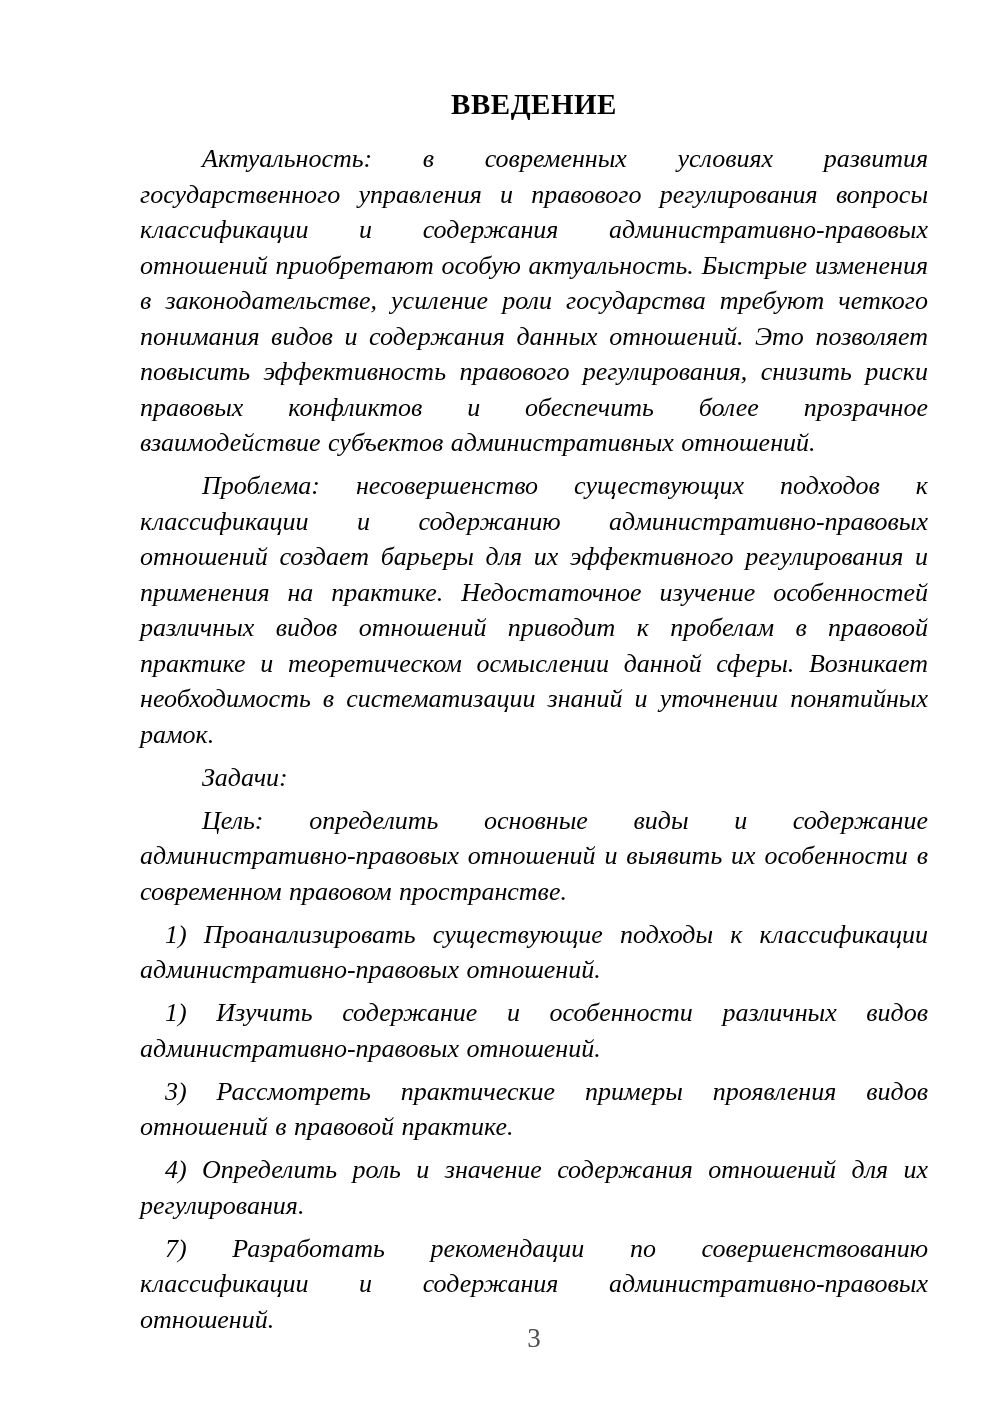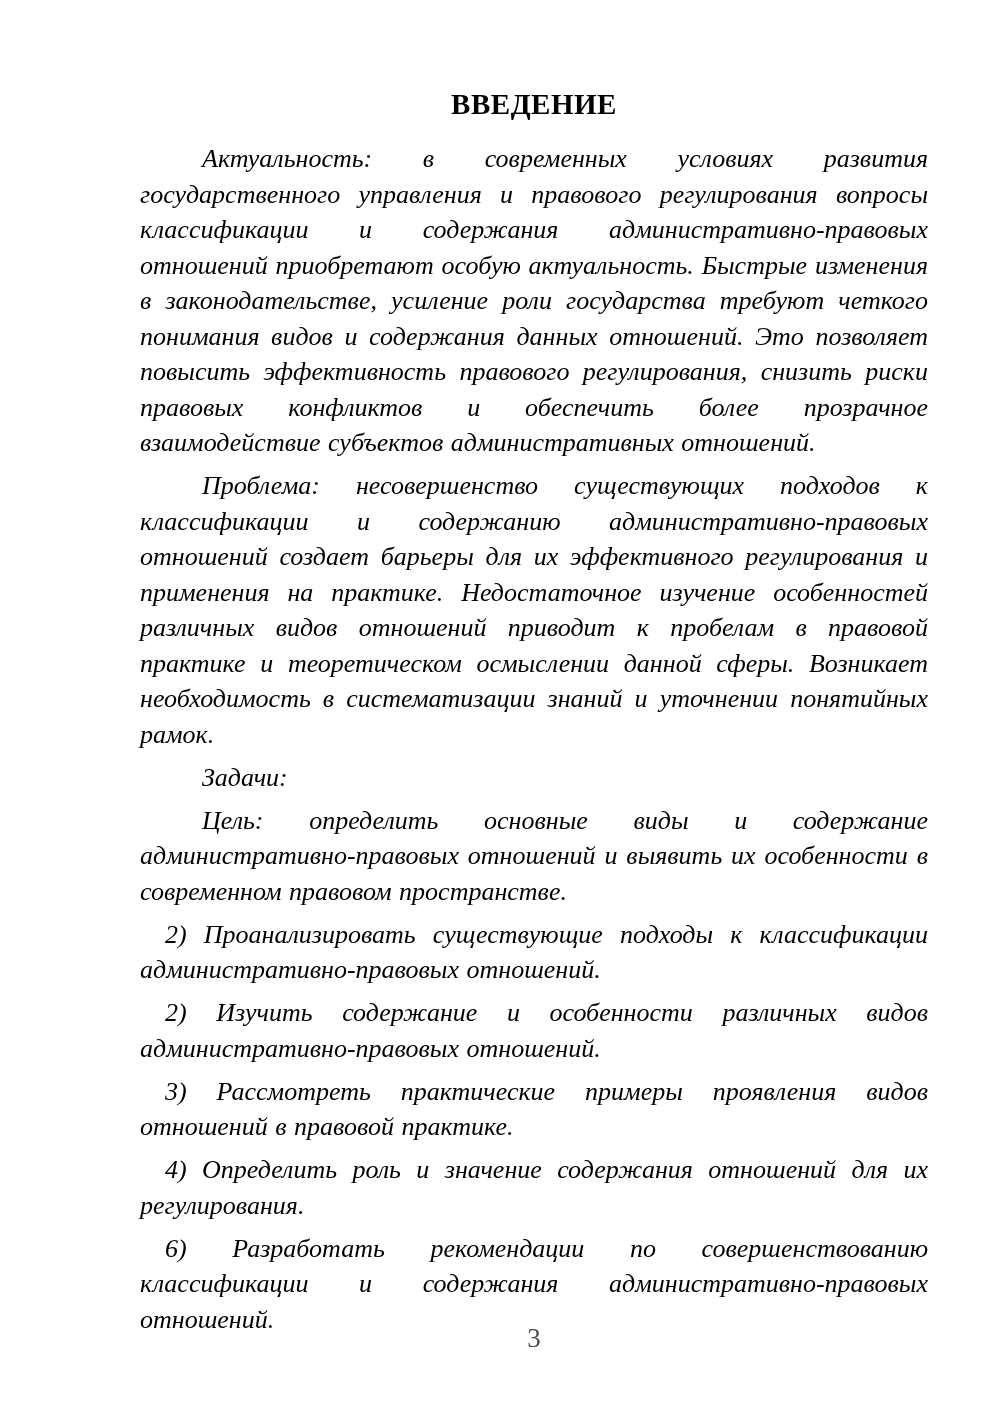--- a/index.html
+++ b/index.html
@@ -59,25 +59,25 @@
     <h1 class="doc-title">ВВЕДЕНИЕ</h1>
 
     <p class="para">Актуальность: в современных условиях развития государственного управления и правового регулирования вопросы классификации и содержания административно-правовых отношений приобретают особую актуальность. Быстрые изменения в законодательстве, усиление роли государства требуют четкого понимания видов и содержания данных отношений. Это позволяет повысить эффективность правового регулирования, снизить риски правовых конфликтов и обеспечить более прозрачное взаимодействие субъектов административных отношений.</p>
 
     <p class="para">Проблема: несовершенство существующих подходов к классификации и содержанию административно-правовых отношений создает барьеры для их эффективного регулирования и применения на практике. Недостаточное изучение особенностей различных видов отношений приводит к пробелам в правовой практике и теоретическом осмыслении данной сферы. Возникает необходимость в систематизации знаний и уточнении понятийных рамок.</p>
 
     <p class="para">Задачи:</p>
 
     <p class="para">Цель: определить основные виды и содержание административно-правовых отношений и выявить их особенности в современном правовом пространстве.</p>
 
-    <p class="task">2) Проанализировать существующие подходы к классификации административно-правовых отношений.</p>
+    <p class="task">1) Проанализировать существующие подходы к классификации административно-правовых отношений.</p>
 
-    <p class="task">2) Изучить содержание и особенности различных видов административно-правовых отношений.</p>
+    <p class="task">1) Изучить содержание и особенности различных видов административно-правовых отношений.</p>
 
     <p class="task">3) Рассмотреть практические примеры проявления видов отношений в правовой практике.</p>
 
     <p class="task">4) Определить роль и значение содержания отношений для их регулирования.</p>
 
-    <p class="task">6) Разработать рекомендации по совершенствованию классификации и содержания административно-правовых отношений.</p>
+    <p class="task">7) Разработать рекомендации по совершенствованию классификации и содержания административно-правовых отношений.</p>
   </div>
 
   <div class="page-number">3</div>
 </div>
 
 </body></html>

